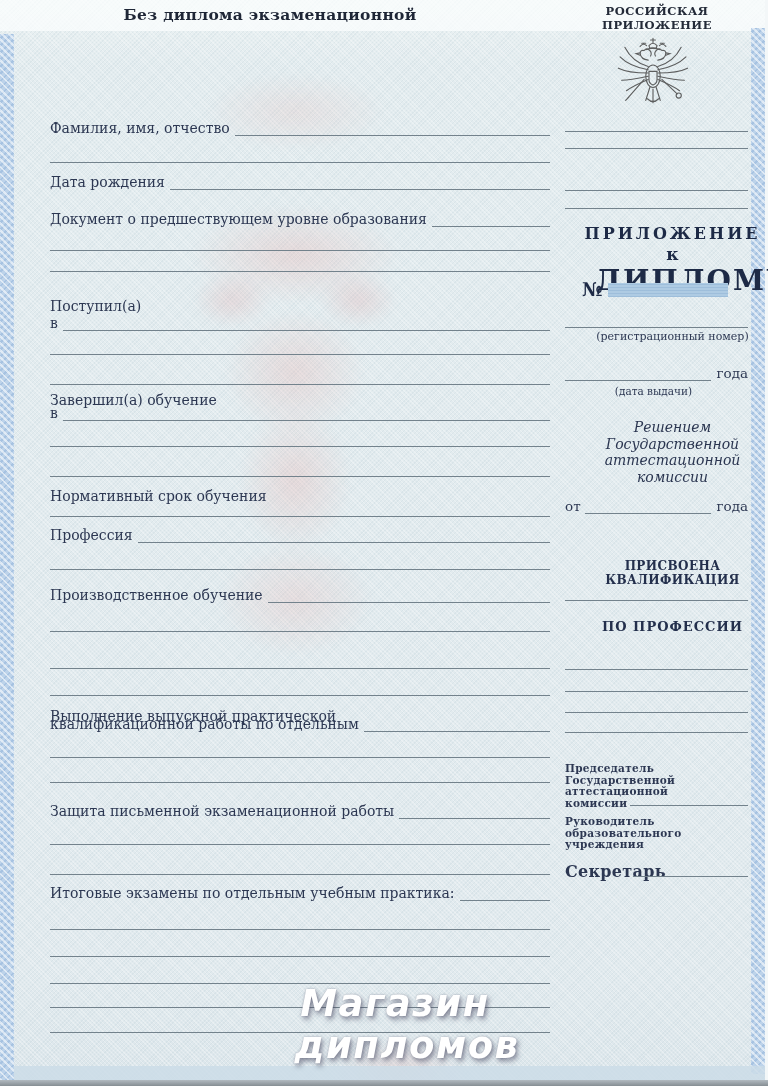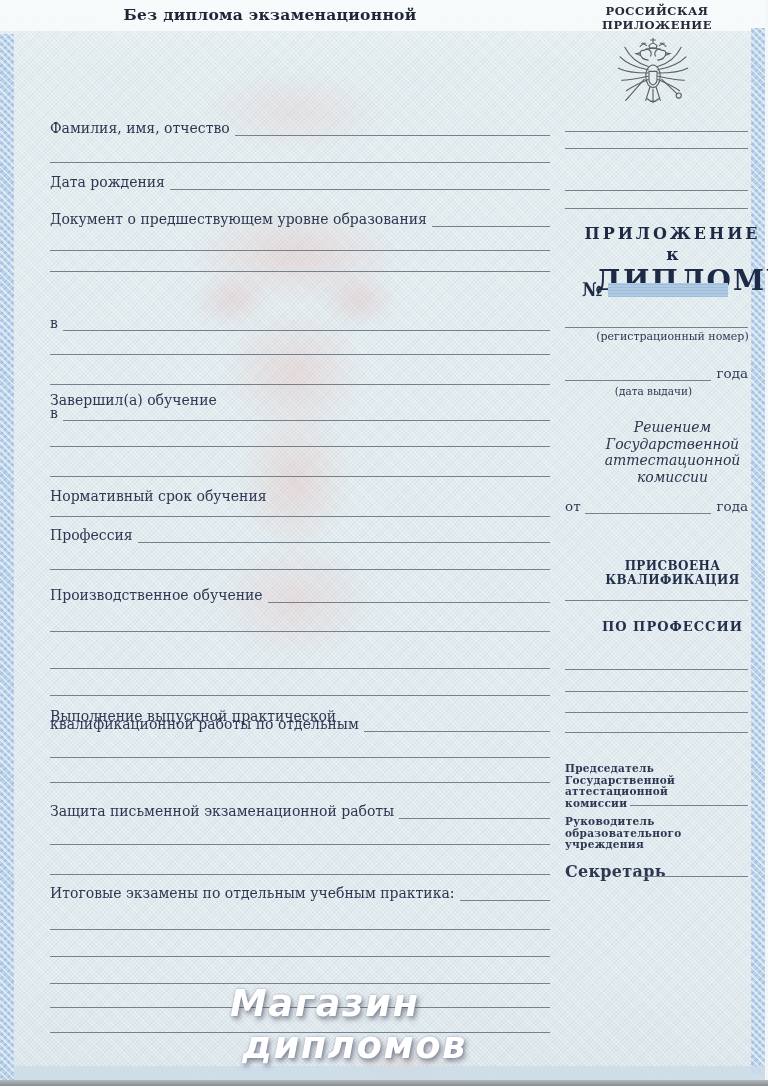--- a/index.html
+++ b/index.html
@@ -56,21 +56,21 @@
   .caption{font-size:11px;color:#2c3752;}
   .small-caption{font-size:10.5px;color:#2c3752;}
   .rlbl{font-size:13.5px;color:#2c3752;white-space:nowrap;line-height:15px;}
   .italic-block{font-style:italic;font-size:14px;line-height:16.5px;color:#2a3550;}
   .heading-caps{font-size:12px;font-weight:700;letter-spacing:.4px;color:#232f4c;}
   .heading-caps2{font-size:13px;font-weight:700;letter-spacing:1px;color:#232f4c;}
   .sig{position:absolute;left:565px;width:183px;font-size:10.5px;font-weight:700;
     line-height:11.5px;color:#2c3752;letter-spacing:.3px;}
   .sigline{position:absolute;border-bottom:1px solid #73828c;}
   
-  .wm{position:absolute;left:230px;width:330px;
+  .wm{position:absolute;left:230px;width:330px;text-align:center;
     font-family:"DejaVu Sans","Liberation Sans",sans-serif;font-weight:bold;font-style:italic;
     font-size:37px;color:#ffffff;letter-spacing:1.5px;
     text-shadow:2px 3px 5px rgba(70,70,95,.6), 0 0 2px rgba(100,100,120,.45);}
   .emblem{position:absolute;left:612px;top:36px;width:82px;height:74px;}
 </style>
 </head>
 <body>
 
 <div class="page">
   <div class="top-band"></div>
@@ -123,20 +123,23 @@
   <div class="lrow" style="top:173px">
     <span class="lbl">Дата рождения</span>
     <span class="fill"></span>
   </div>
   <div class="lrow" style="top:210px">
     <span class="lbl">Документ о предшествующем уровне образования</span>
     <span class="fill"></span>
   </div>
   <div class="hline" style="top:250px"></div>
   <div class="hline" style="top:271px"></div>
+  <div class="trow" style="top:296px">
+    <span class="lbl">Поступил(а)</span>
+  </div>
   <div class="lrow" style="top:314px">
     <span class="lbl">в</span>
     <span class="fill"></span>
   </div>
   <div class="hline" style="top:354px"></div>
   <div class="hline" style="top:384px"></div>
   <div class="trow" style="top:390px">
     <span class="lbl">Завершил(а) обучение</span>
   </div>
   <div class="lrow" style="top:404px">

